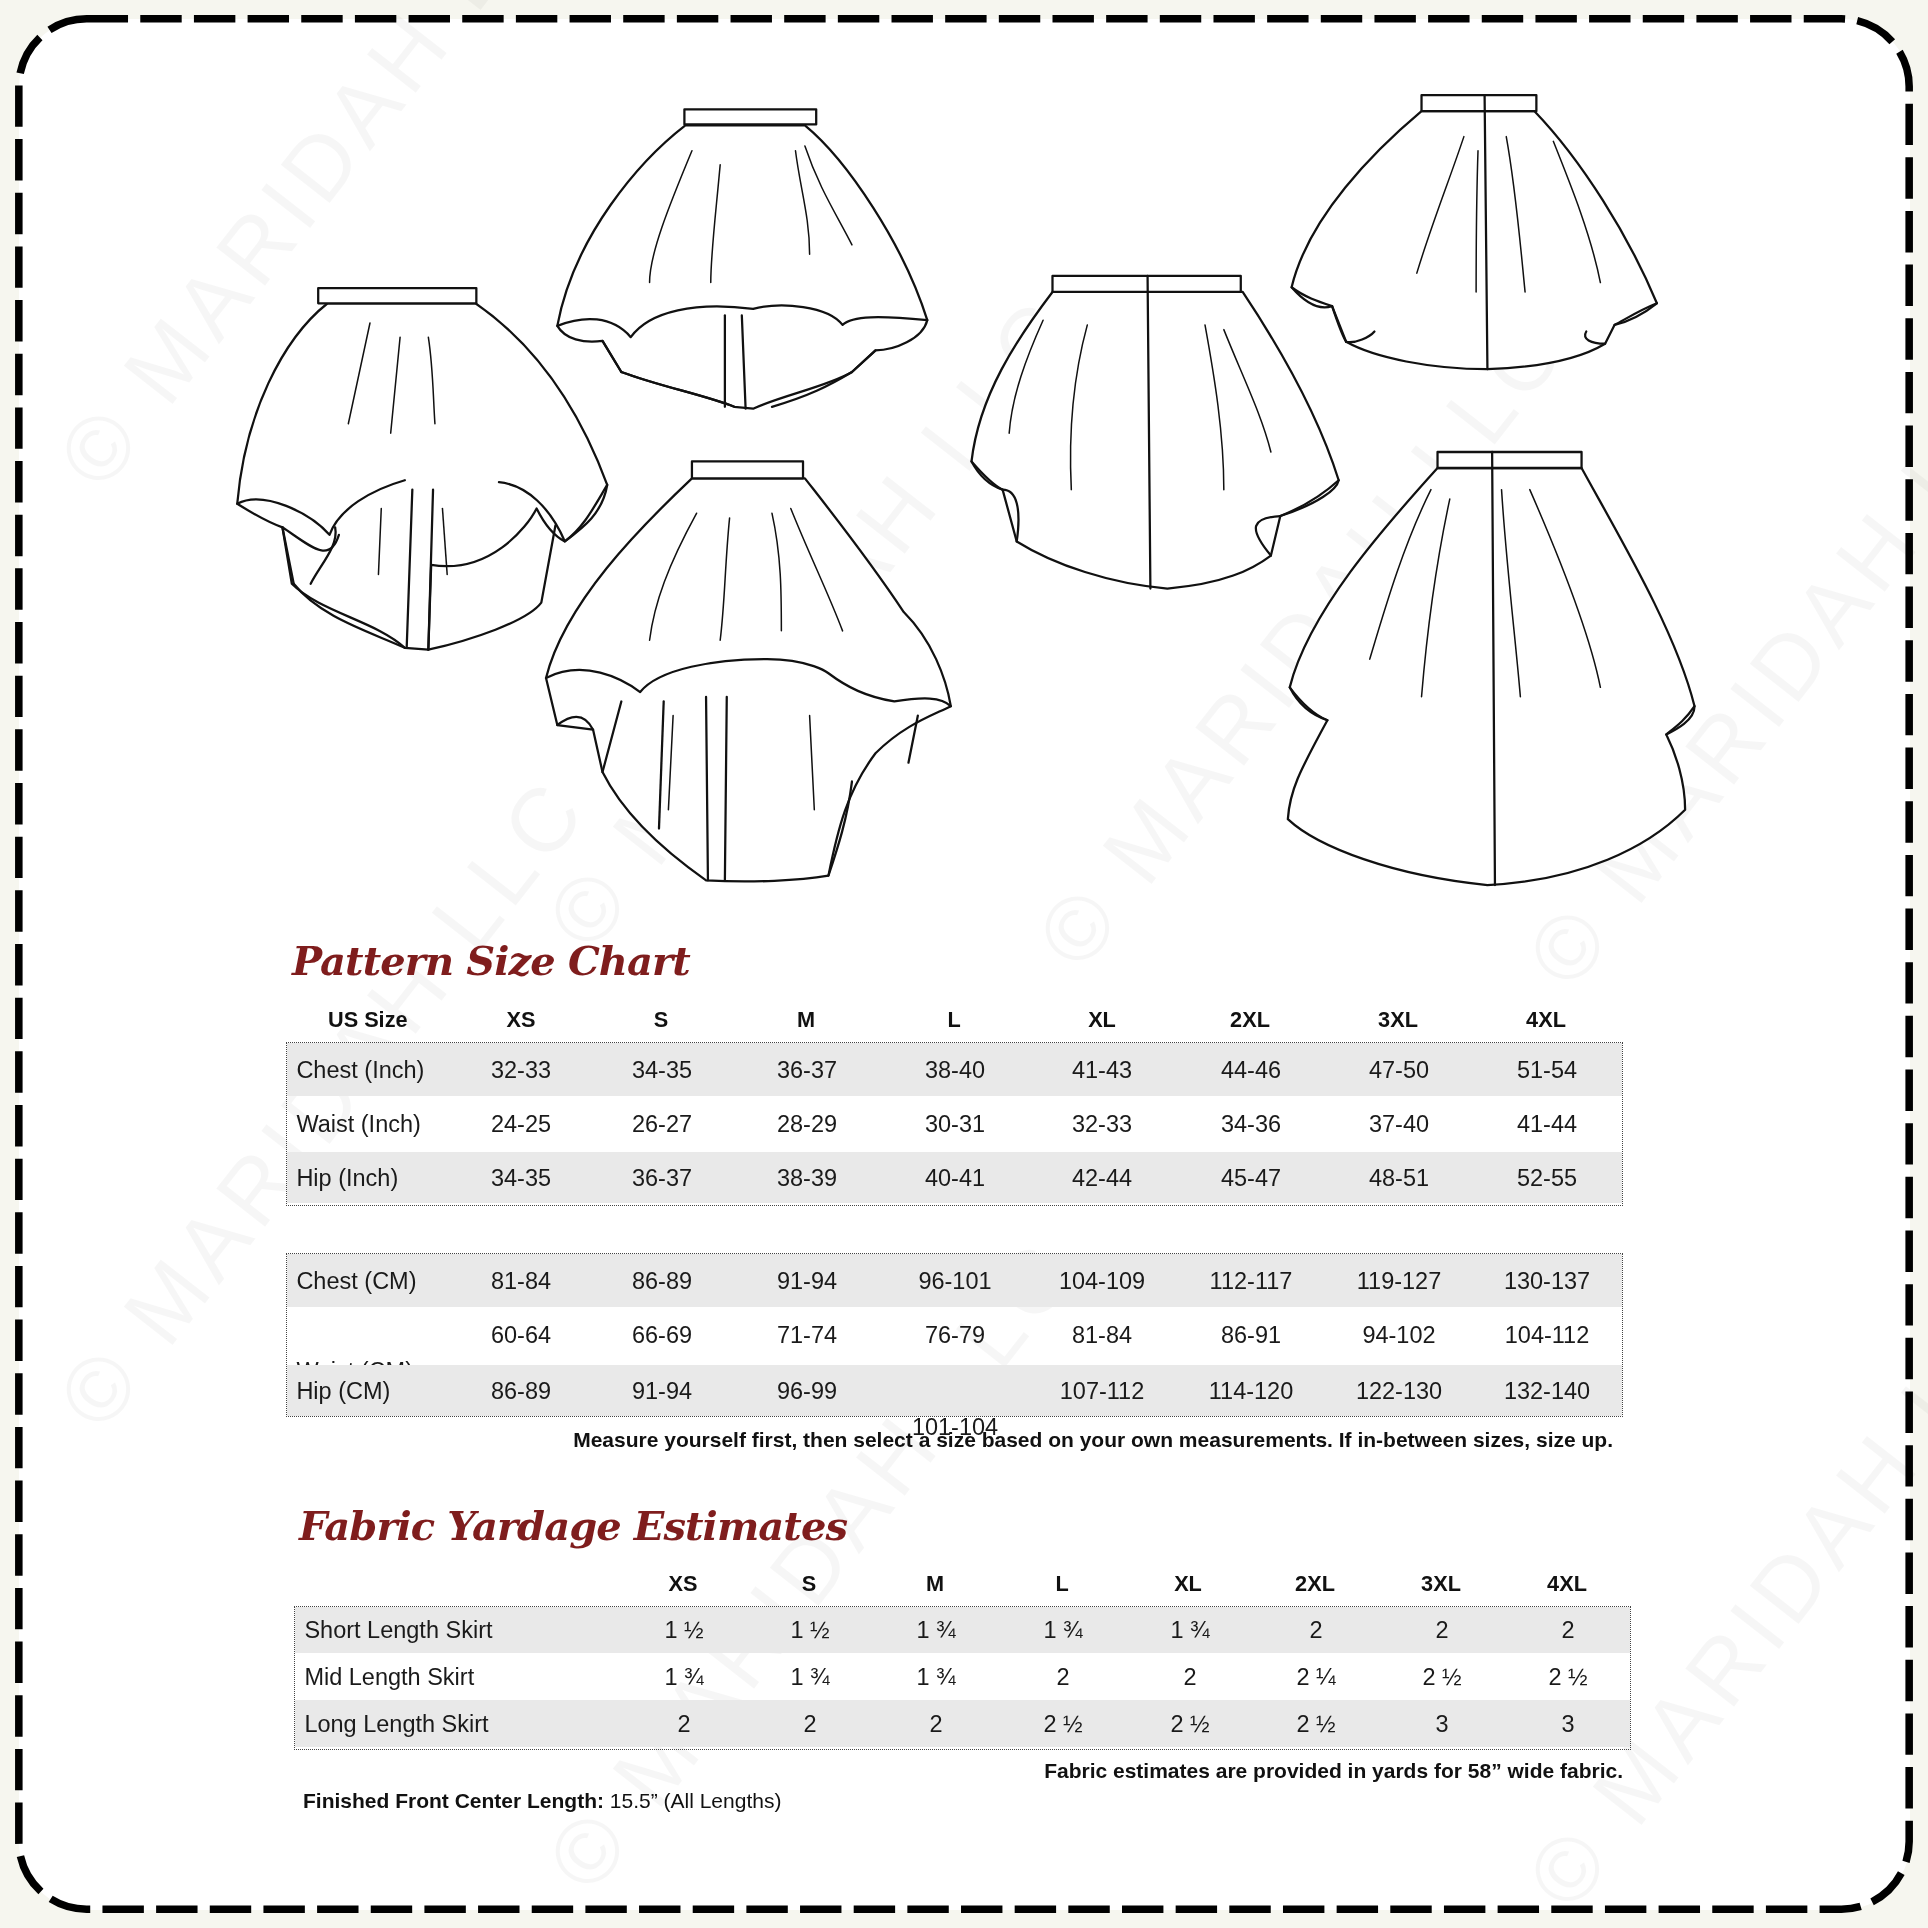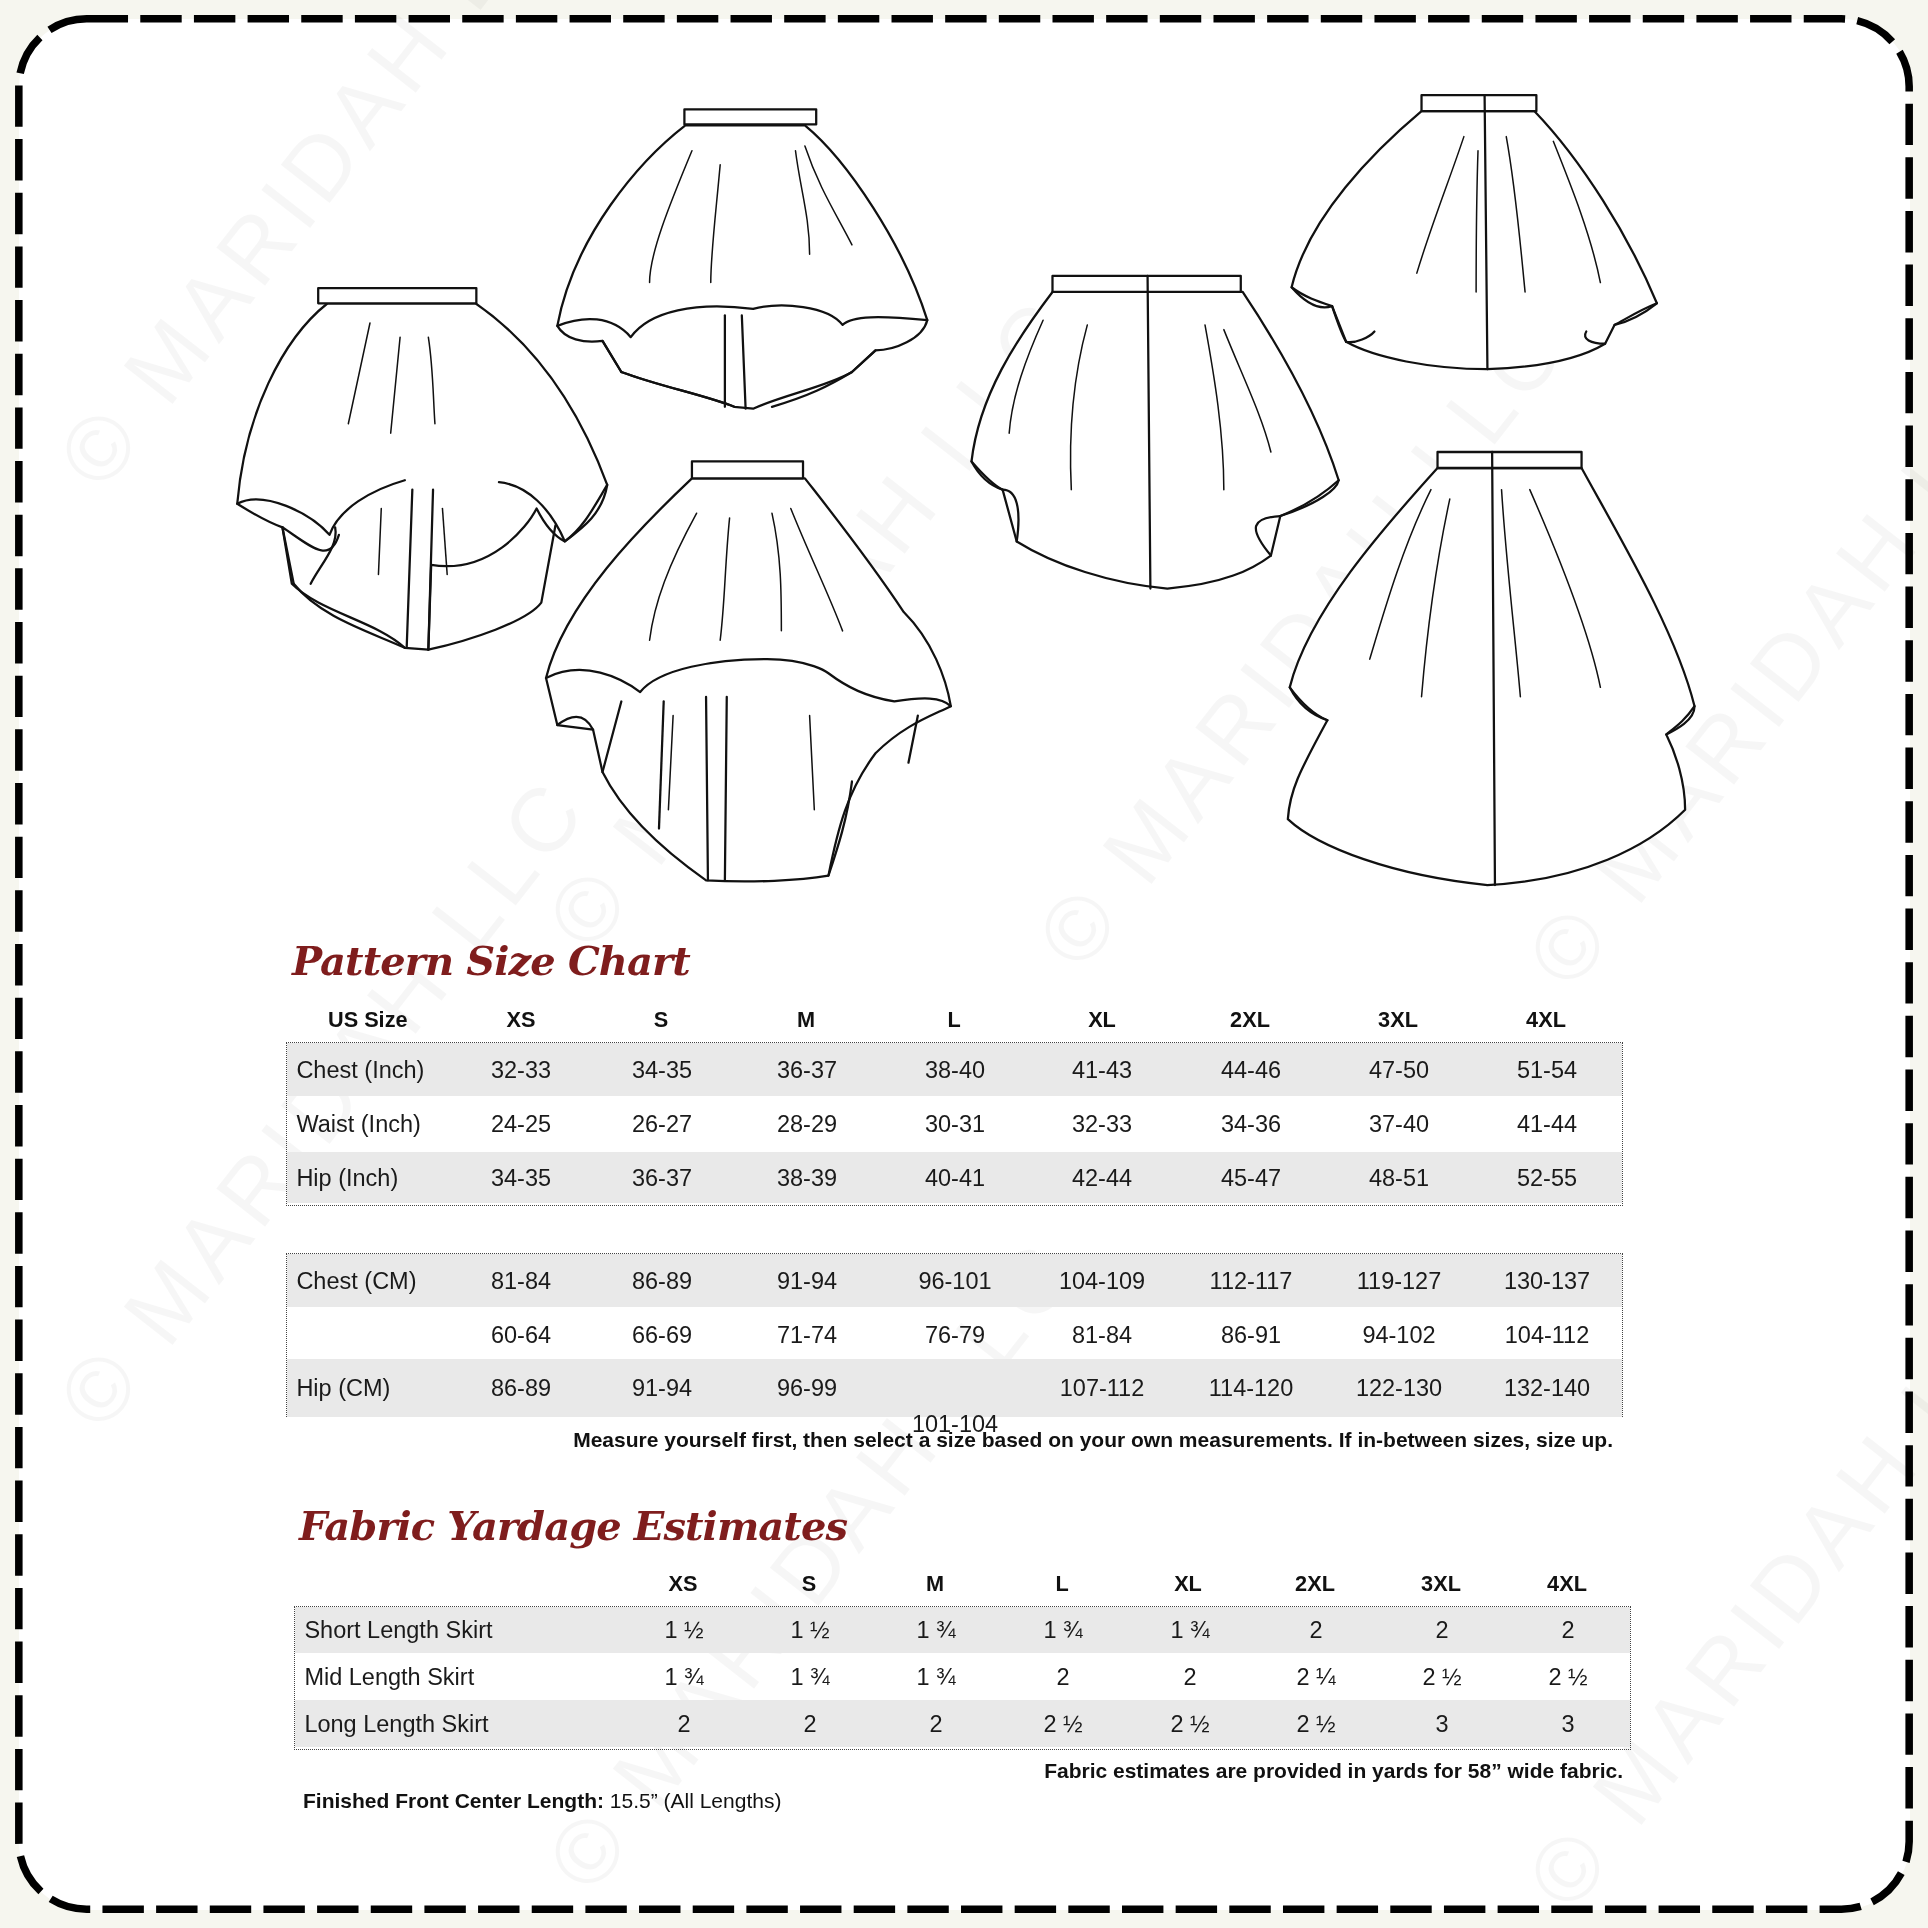--- a/index.html
+++ b/index.html
@@ -243,21 +243,21 @@
       <span class="cell label" style="left:9.4px;margin-top:36px;">Waist (CM)</span>
       <span class="cell" style="left:234px;">60-64</span>
       <span class="cell" style="left:375px;">66-69</span>
       <span class="cell" style="left:520px;">71-74</span>
       <span class="cell" style="left:668px;">76-79</span>
       <span class="cell" style="left:815px;">81-84</span>
       <span class="cell" style="left:964px;">86-91</span>
       <span class="cell" style="left:1112px;">94-102</span>
       <span class="cell" style="left:1260px;">104-112</span>
     </div>
-    <div class="row gray" style="top:105px; height:58px;">
+    <div class="row gray" style="top:111px; height:51px;">
       <span class="cell label" style="left:9.4px;">Hip (CM)</span>
       <span class="cell" style="left:234px;">86-89</span>
       <span class="cell" style="left:375px;">91-94</span>
       <span class="cell" style="left:520px;">96-99</span>
       <span class="cell" style="left:668px;margin-top:36px;">101-104</span>
       <span class="cell" style="left:815px;">107-112</span>
       <span class="cell" style="left:964px;">114-120</span>
       <span class="cell" style="left:1112px;">122-130</span>
       <span class="cell" style="left:1260px;">132-140</span>
     </div>

